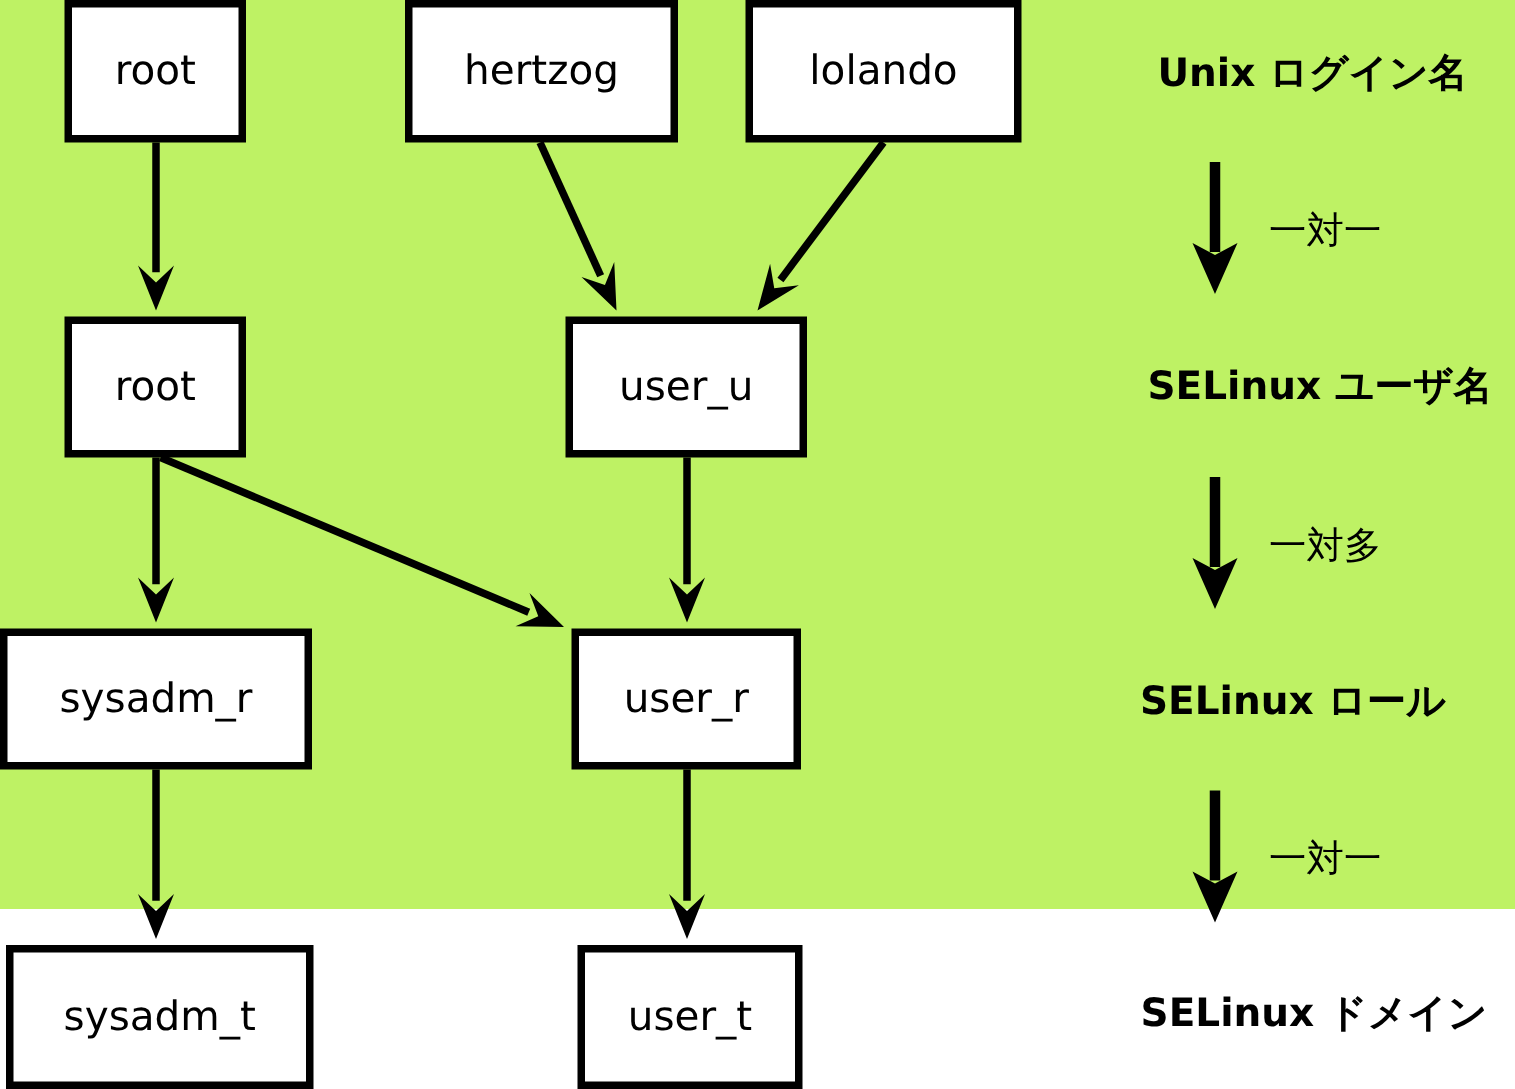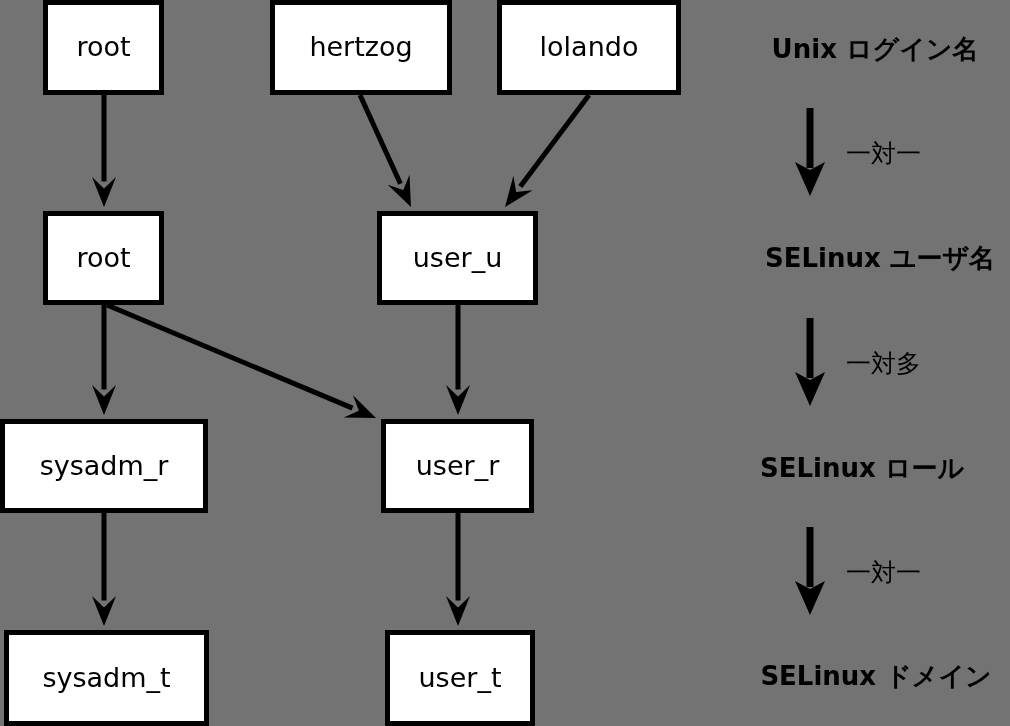--- a/index.html
+++ b/index.html
@@ -9,22 +9,22 @@
   }
   body {
     width: 1010px;
     height: 726px;
     overflow: hidden;
     font-family: "DejaVu Sans", sans-serif;
   }
   #diagram-root {
     position: relative;
     width: 1010px;
-    height: 726px;
-    background: #737373;
+    height: 606px;
+    background: #bef264;
     text-align: right;
   }
   svg#diagram-svg {
     position: absolute;
     top: 0;
     left: 0;
     width: 1010px;
     height: 726px;
     display: block;
   }

